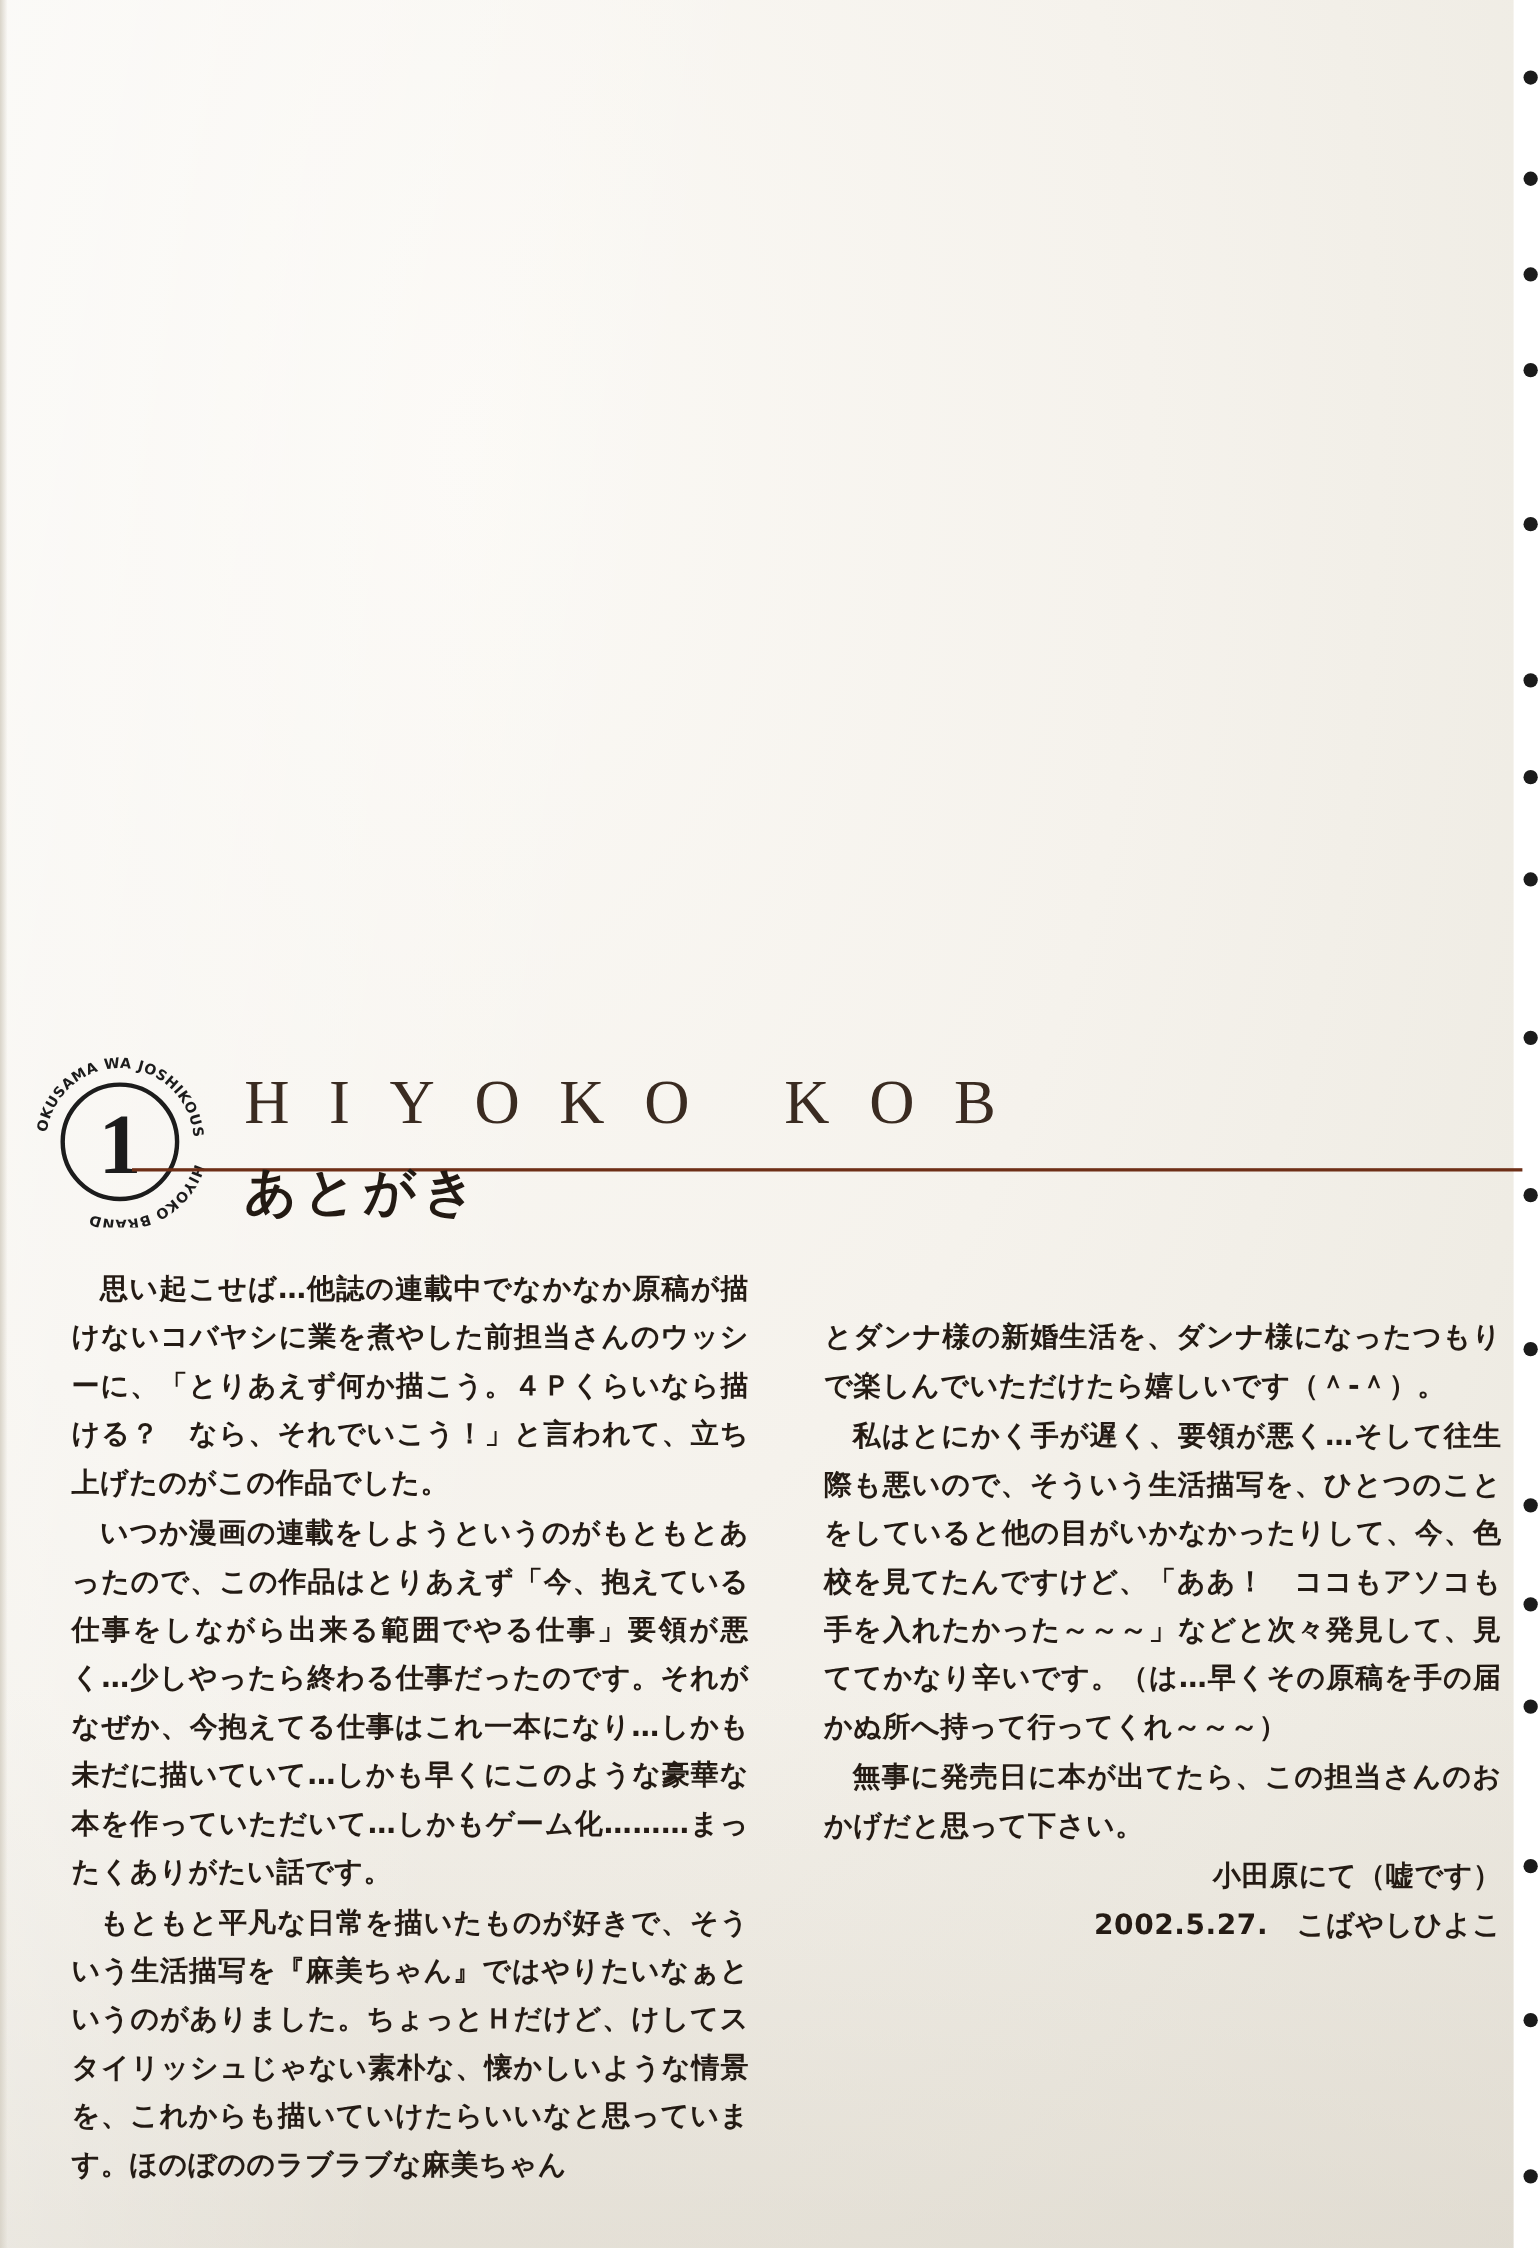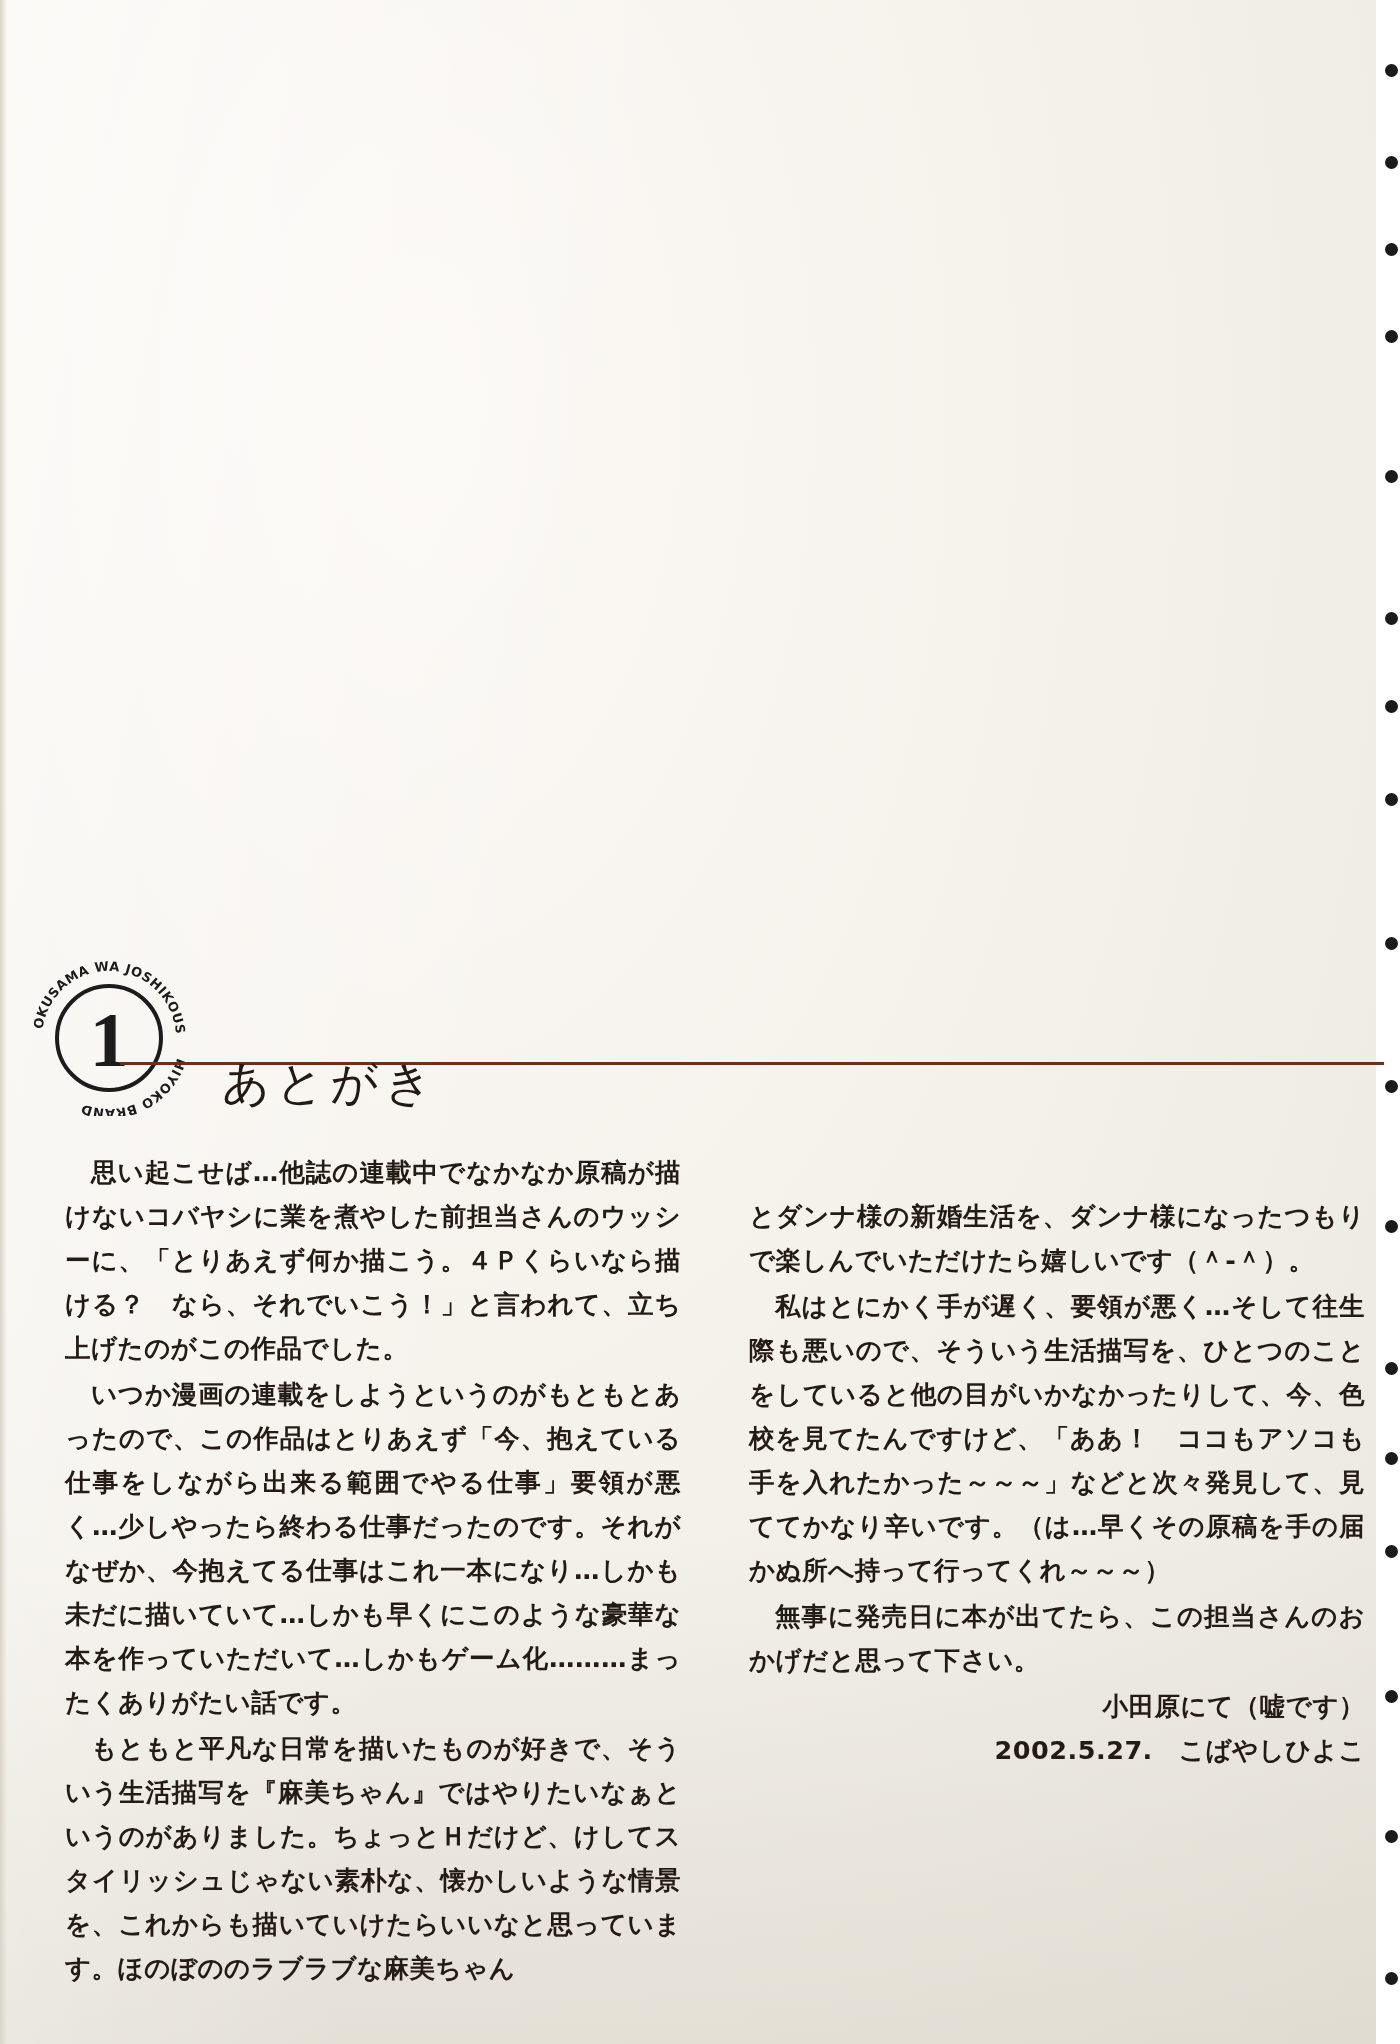--- a/index.html
+++ b/index.html
@@ -96,21 +96,21 @@
     color: #3a2b21;
     white-space: nowrap;
     font-weight: 400;
   }
   #title-ja {
     position: absolute;
     left: 222px;
     top: 112px;
     font-family: "DejaVu Sans", sans-serif;
     font-size: 47px;
-    font-weight: 400;
+    font-weight: 700;
     letter-spacing: 6px;
     color: #231a13;
     white-space: nowrap;
   }
 
   
   #columns {
     position: absolute;
     left: 65px;
     top: 1150px;
@@ -183,20 +183,21 @@
         <text font-family="DejaVu Sans, sans-serif" font-size="13" font-weight="bold" fill="#1c1c1c" letter-spacing="0.5">
           <textPath href="#arcTop" startOffset="4%">OKUSAMA WA JOSHIKOUSEI</textPath>
         </text>
         <text font-family="DejaVu Sans, sans-serif" font-size="13" font-weight="bold" fill="#1c1c1c" letter-spacing="0.5">
           <textPath href="#arcBottom" startOffset="9%">HIYOKO BRAND</textPath>
         </text>
         <text x="85" y="120" text-anchor="middle" font-family="Liberation Serif, serif" font-size="78" font-weight="bold" fill="#1c1c1c">1</text>
       </svg>
     </div>
 
+    <div id="title-romaji">HIYOKO  KOB</div>
     <div id="header-rule"></div>
     <div id="title-ja">あとがき</div>
   </div>
 
   <div id="columns">
 
     <div class="col">
       <p class="para">思い起こせば…他誌の連載中でなかなか原稿が描けないコバヤシに業を煮やした前担当さんのウッシーに、「とりあえず何か描こう。４Ｐくらいなら描ける？　なら、それでいこう！」と言われて、立ち上げたのがこの作品でした。</p>
       <p class="para">いつか漫画の連載をしようというのがもともとあったので、この作品はとりあえず「今、抱えている仕事をしながら出来る範囲でやる仕事」要領が悪く…少しやったら終わる仕事だったのです。それがなぜか、今抱えてる仕事はこれ一本になり…しかも未だに描いていて…しかも早くにこのような豪華な本を作っていただいて…しかもゲーム化………まったくありがたい話です。</p>
       <p class="para">もともと平凡な日常を描いたものが好きで、そういう生活描写を『麻美ちゃん』ではやりたいなぁというのがありました。ちょっとＨだけど、けしてスタイリッシュじゃない素朴な、懐かしいような情景を、これからも描いていけたらいいなと思っています。ほのぼののラブラブな麻美ちゃん</p>

